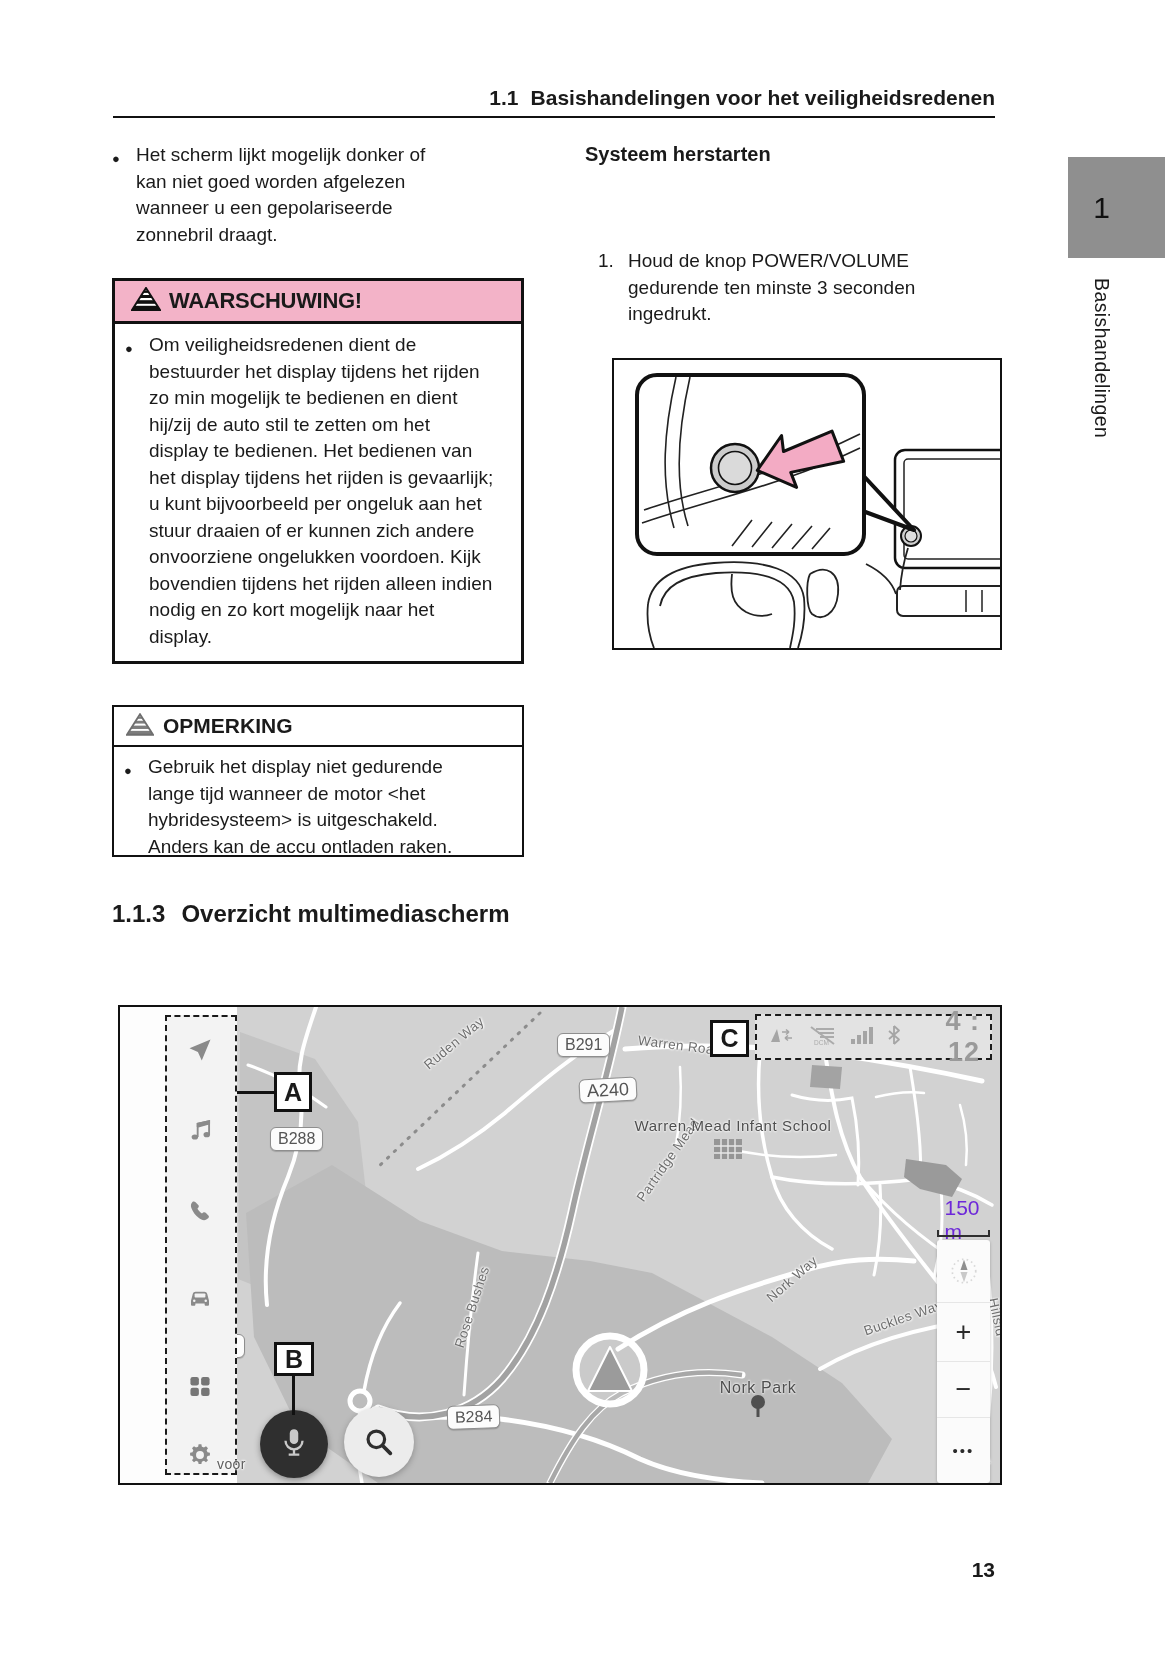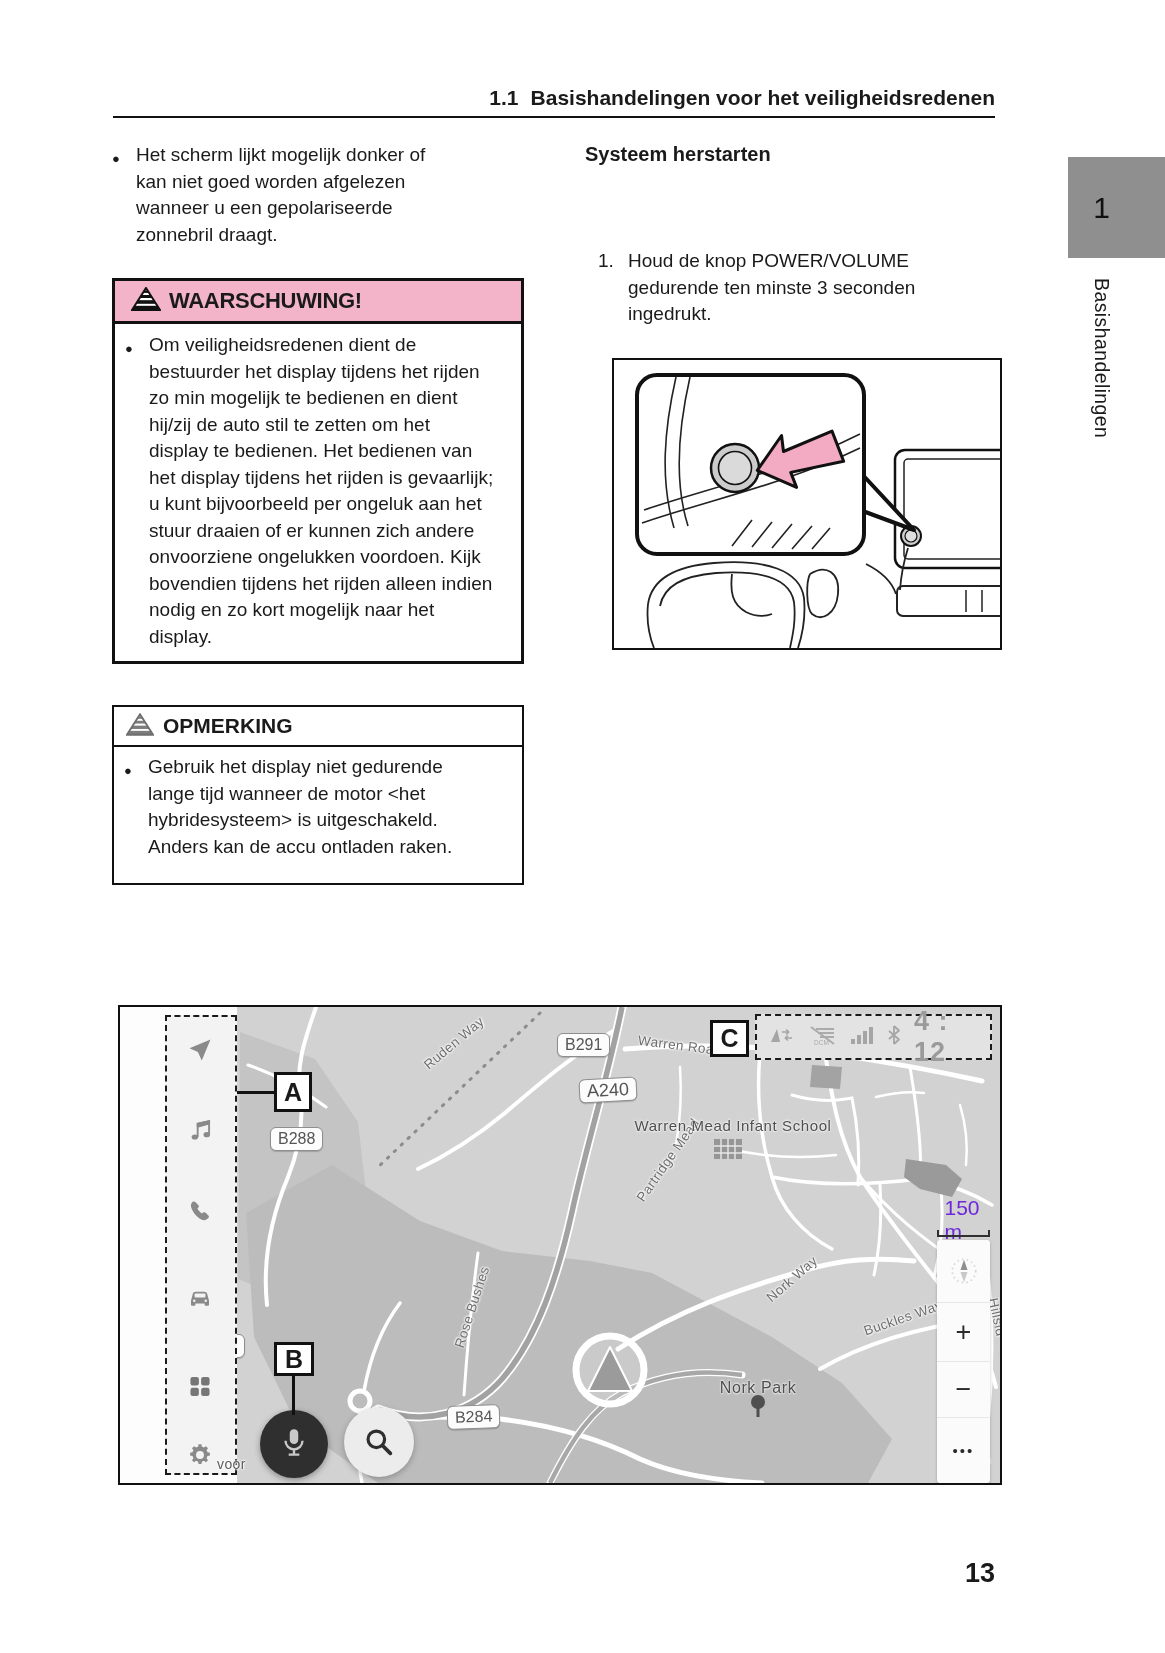--- a/index.html
+++ b/index.html
@@ -21,48 +21,48 @@
   .rc-head{left:585px;top:143px;font-size:20px;font-weight:bold;}
   .rc-para{left:585px;top:184px;width:404px;}
   .rc-step{left:598px;top:248px;width:360px;display:flex;}
   .rc-step .n{width:30px;flex:0 0 30px;}
 
   
   .alert{left:112px;top:278px;width:412px;height:386px;border:3px solid #111;box-sizing:border-box;background:#fff;}
   .alert .hd{height:40px;background:#f3b3c8;border-bottom:3px solid #111;display:flex;align-items:center;padding-left:16px;gap:8px;}
   .alert .hd .t{font-size:22px;font-weight:bold;letter-spacing:-0.3px;}
   .alert .bd{padding:8px 10px 0 10px;}
-  .note{left:112px;top:705px;width:412px;height:180px;border:2px solid #111;box-sizing:border-box;background:#fff;}
+  .note{left:112px;top:705px;width:412px;height:152px;border:2px solid #111;box-sizing:border-box;background:#fff;}
   .note .hd{height:38px;background:#fff;border-bottom:2px solid #111;display:flex;align-items:center;padding-left:12px;gap:9px;}
   .note .hd .t{font-size:21px;font-weight:bold;}
   .note .bd{padding:7px 8px 0 10px;}
 
   
   .sec-head{left:112px;top:900px;font-size:24px;font-weight:bold;}
   .sec-head .num{margin-right:16px;}
 
   
   .tab{left:1068px;top:157px;width:97px;height:101px;background:#8f8f8f;display:flex;align-items:center;justify-content:center;padding-right:30px;box-sizing:border-box;font-size:30px;color:#111;}
   .side-label{left:1113px;top:278px;font-size:19.5px;letter-spacing:0.4px;transform:rotate(90deg);transform-origin:0 0;white-space:nowrap;}
 
   
-  .pagenum{left:900px;top:1558px;width:95px;text-align:right;font-size:27px;font-weight:bold;}
+  .pagenum{left:900px;top:1558px;width:95px;text-align:right;font-size:21px;font-weight:bold;}
 
   
   .fig-car{left:612px;top:358px;width:386px;height:288px;border:2px solid #111;box-sizing:content-box;overflow:hidden;background:#fff;}
 
   
   .map{left:118px;top:1005px;width:880px;height:476px;border:2px solid #111;overflow:hidden;background:#d2d2d2;}
   .map .abs{position:absolute;}
   .map-sidebar{left:0;top:0;width:117px;height:476px;background:#fdfdfd;}
   .sidebar-dash{left:45px;top:8px;width:68px;height:456px;border:2.5px dashed #1a1a1a;background:#f3f3f3;}
   .side-icon{transform:translateX(-50%);}
   .nav-glow{left:80px;top:43px;width:50px;height:50px;border-radius:50%;background:#e9e9e9;transform:translate(-50%,-50%);}
   .status-dash{left:635px;top:7px;width:237px;height:46px;border:2.5px dashed #1a1a1a;background:#e3e3e3;display:flex;align-items:center;gap:13px;padding:0 10px;box-sizing:border-box;}
-  .clock{margin-left:auto;font-size:27px;font-weight:bold;color:#9a9a9a;letter-spacing:1px;}
+  .clock{margin-left:auto;font-size:27px;font-weight:bold;color:#9a9a9a;letter-spacing:1px;text-align:right;}
   .marker{width:38px;height:38px;background:#fff;border:3px solid #111;box-sizing:border-box;display:flex;align-items:center;justify-content:center;font-size:25px;font-weight:bold;z-index:9;}
   .lead{background:#111;z-index:8;}
   .roadlbl{background:#fcfcfc;border:1.5px solid #8e8e8e;border-radius:6px;font-size:16px;color:#555;padding:0 7px;line-height:22px;white-space:nowrap;box-shadow:0 1px 1px rgba(0,0,0,0.18);}
   .street{font-size:13.5px;color:#6e6e6e;letter-spacing:0.4px;white-space:nowrap;
           text-shadow:0 1px 2px rgba(255,255,255,0.95),0 -1px 2px rgba(255,255,255,0.95),1px 0 2px rgba(255,255,255,0.95);}
   .place{font-size:15px;color:#4f4f4f;letter-spacing:0.6px;white-space:nowrap;
          text-shadow:0 1px 2px rgba(255,255,255,0.9),0 -1px 2px rgba(255,255,255,0.9);}
   .scale-txt{font-size:21px;color:#6d28d9;}
   .scale-bracket{border-left:2.5px solid #2f2f2f;border-right:2.5px solid #2f2f2f;border-bottom:2.5px solid #2f2f2f;height:7px;width:53px;box-sizing:border-box;}
   .map-panel{left:817px;top:233px;width:53px;height:243px;background:#fbfbfb;border-radius:3px;box-shadow:0 1px 3px rgba(0,0,0,0.25);display:flex;flex-direction:column;}
@@ -192,20 +192,23 @@
 
       <circle cx="121" cy="108" r="24" fill="#cccccc" stroke="#111" stroke-width="2.5"></circle>
       <circle cx="121" cy="108" r="16.5" fill="#dadada" stroke="#111" stroke-width="1.6"></circle>
 
       <g transform="rotate(-14 185 100)">
         <polygon points="142,100 174,72 172,88 224,80 228,112 174,110 176,126" fill="#f3abc4" stroke="#111" stroke-width="3" stroke-linejoin="round"></polygon>
       </g>
     </svg>
   </div>
 
+  <div class="abs sec-head">
+    <span class="num">1.1.3</span><span>Overzicht multimediascherm</span>
+  </div>
 
   <div class="abs map">
 
     <svg class="abs" style="left:0;top:0;" width="880" height="476" viewBox="0 0 880 476">
       <rect width="880" height="476" fill="#d2d2d2"></rect>
       <polygon points="120,25 195,52 238,115 246,185 214,258 158,288 118,272" fill="#c4c4c4"></polygon>
       <polygon points="126,206 212,158 300,214 382,244 470,254 532,266 592,298 652,330 722,376 772,432 748,476 258,476 178,420 134,330" fill="#bcbcbc"></polygon>
       <g stroke="#ffffff" fill="none" stroke-linecap="round">
         <path stroke-width="9" d="M502,0 C488,70 466,140 452,205 C438,268 418,330 382,372 C352,406 305,420 258,402"></path>
         <path stroke-width="5" d="M505,42 C580,36 650,40 705,46 C740,51 790,58 862,74"></path>

